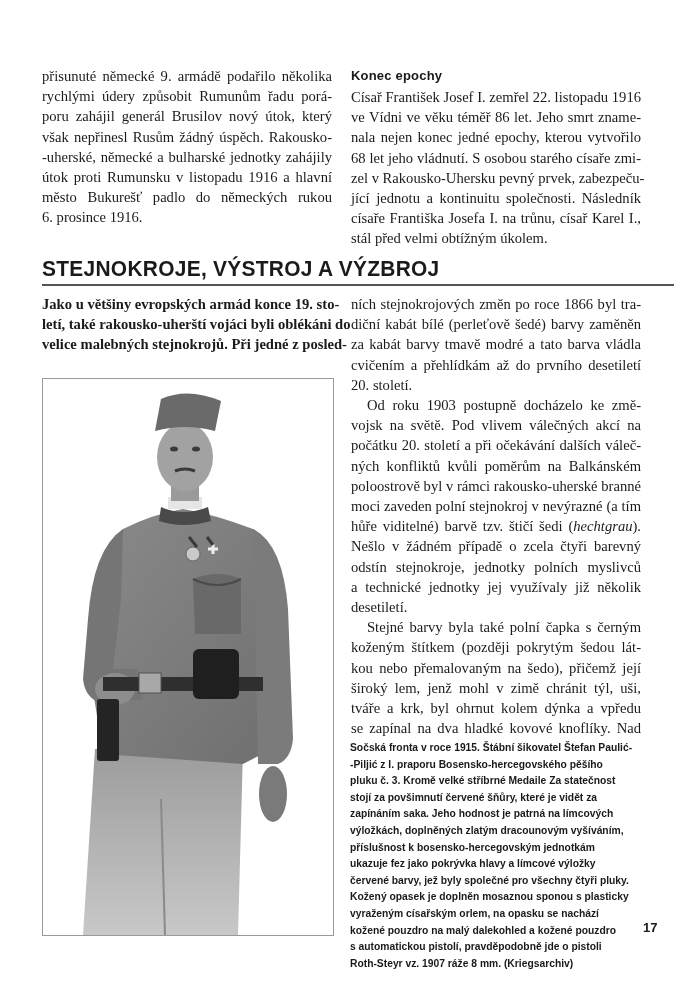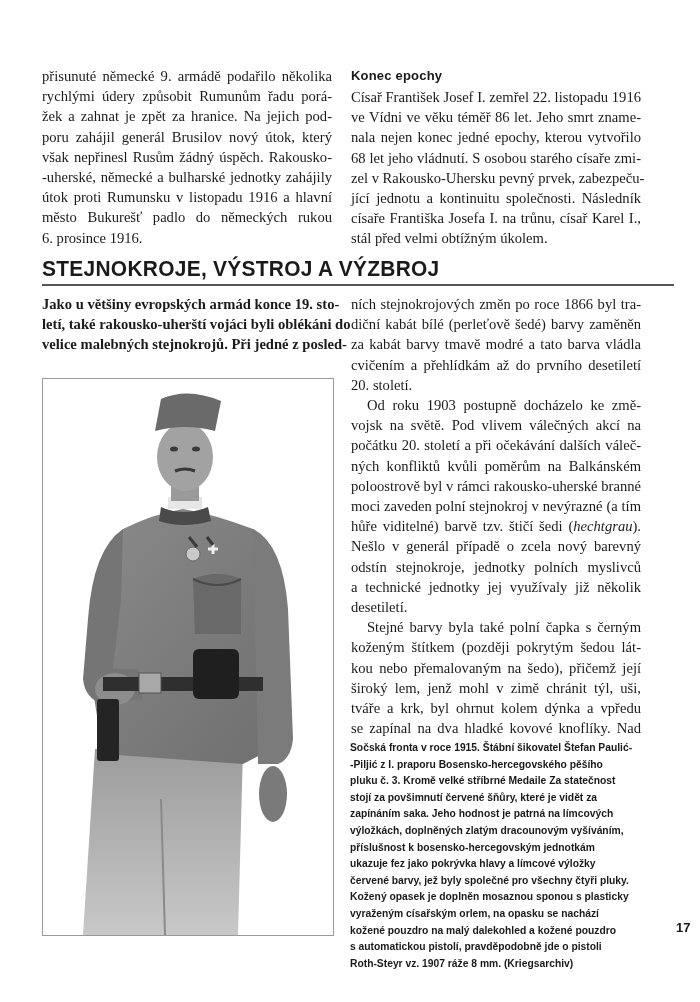--- a/index.html
+++ b/index.html
@@ -8,31 +8,30 @@
     .col { position: absolute; }
     .para { margin: 0; text-align: justify; text-align-last: left; hyphens: manual; }
     .line { display: block; text-align: justify; text-align-last: justify; white-space: nowrap; }
     .line.last { text-align-last: left; }
     .sub-heading { font-family: "Liberation Sans", "DejaVu Sans", sans-serif; font-weight: bold; font-size: 13px; line-height: 20px; margin: 0; letter-spacing: 0.2px; }
     .section-heading { position: absolute; left: 42px; top: 256px; font-family: "Liberation Sans", "DejaVu Sans", sans-serif; font-weight: bold; font-size: 22.5px; letter-spacing: 0.3px; margin: 0; transform: scaleX(0.93); transform-origin: left center; }
     .section-rule { position: absolute; left: 42px; top: 284px; width: 632px; height: 1.5px; background: #555; }
     .photo-frame { position: absolute; left: 42px; top: 378px; width: 292px; height: 558px; border: 1px solid #9a9a9a; box-sizing: border-box; background: #fff; overflow: hidden; }
     .caption { position: absolute; left: 350px; top: 740px; width: 300px; font-family: "Liberation Sans", "DejaVu Sans", sans-serif; font-weight: bold; font-size: 10.3px; line-height: 16.6px; color: #1a1a1a; }
     .caption .line { text-align: right; text-align-last: left; }
-    .page-number { position: absolute; left: 676px; top: 920px; font-family: "Liberation Sans", "DejaVu Sans", sans-serif; font-weight: bold; font-size: 13px; }
+    .page-number { position: absolute; left: 643px; top: 920px; font-family: "Liberation Sans", "DejaVu Sans", sans-serif; font-weight: bold; font-size: 13px; }
     em { font-style: italic; }
   </style>
 </head>
 <body>
 
 <div class="col serif" style="left:42px; top:66px; width:290px;">
   <p class="para">
     <span class="line">přisunuté německé 9. armádě podařilo několika</span>
     <span class="line">rychlými údery způsobit Rumunům řadu porá-</span>
-    <span class="line">žek a zahnat je zpět za hranice. Na jejich pod-</span>
     <span class="line">poru zahájil generál Brusilov nový útok, který</span>
     <span class="line">však nepřinesl Rusům žádný úspěch. Rakousko-</span>
     <span class="line">-uherské, německé a bulharské jednotky zahájily</span>
     <span class="line">útok proti Rumunsku v listopadu 1916 a hlavní</span>
     <span class="line">město Bukurešť padlo do německých rukou</span>
     <span class="line last">6. prosince 1916.</span>
   </p>
 </div>
 
 <div class="col serif" style="left:351px; top:66px; width:290px;">
@@ -69,21 +68,21 @@
     <span class="line last">20. století.</span>
   </p>
   <p class="para">
     <span class="line" style="padding-left:16px;">Od roku 1903 postupně docházelo ke změ-</span>
     <span class="line">vojsk na světě. Pod vlivem válečných akcí na</span>
     <span class="line">počátku 20. století a při očekávání dalších váleč-</span>
     <span class="line">ných konfliktů kvůli poměrům na Balkánském</span>
     <span class="line">poloostrově byl v rámci rakousko-uherské branné</span>
     <span class="line">moci zaveden polní stejnokroj v nevýrazné (a tím</span>
     <span class="line"><span>hůře viditelné) barvě tzv. štičí šedi (</span><em>hechtgrau</em><span>).</span></span>
-    <span class="line">Nešlo v generál případě o zcela nový barevný</span>
+    <span class="line">Nešlo v žádném případě o zcela čtyři barevný</span>
     <span class="line">odstín stejnokroje, jednotky polních myslivců</span>
     <span class="line">a technické jednotky jej využívaly již několik</span>
     <span class="line last">desetiletí.</span>
   </p>
   <p class="para">
     <span class="line" style="padding-left:16px;">Stejné barvy byla také polní čapka s černým</span>
     <span class="line">koženým štítkem (později pokrytým šedou lát-</span>
     <span class="line">kou nebo přemalovaným na šedo), přičemž její</span>
     <span class="line">široký lem, jenž mohl v zimě chránit týl, uši,</span>
     <span class="line">tváře a krk, byl ohrnut kolem dýnka a vpředu</span>

